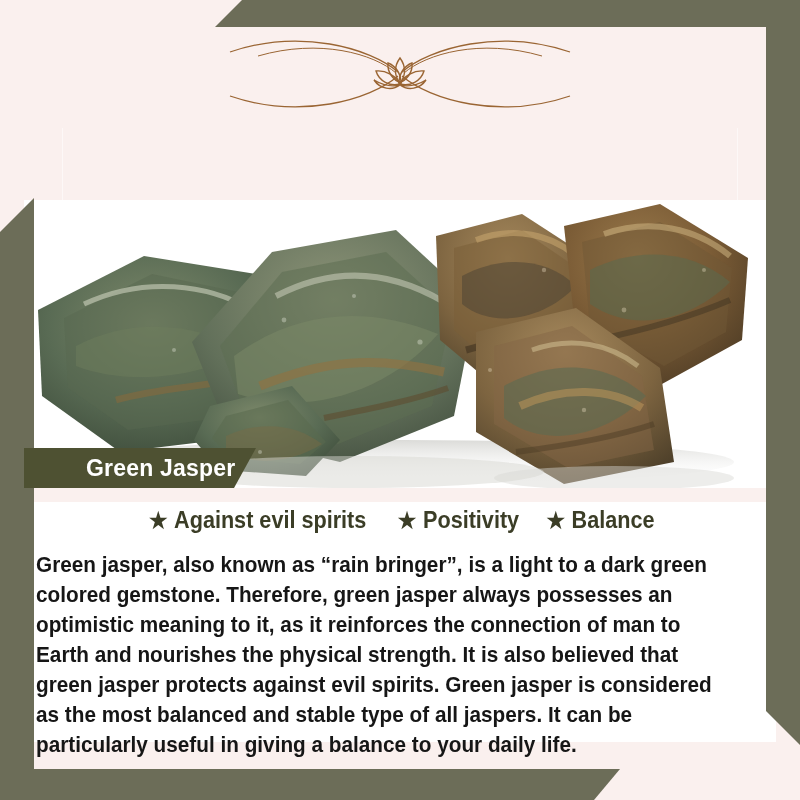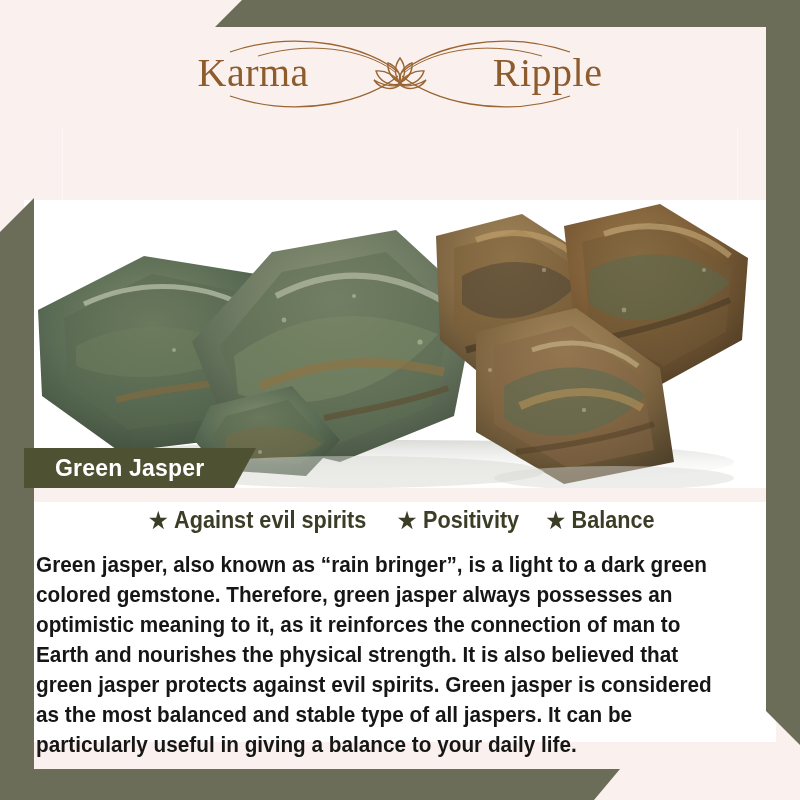--- a/index.html
+++ b/index.html
@@ -89,21 +89,21 @@
     position:absolute;left:24px;top:200px;width:752px;height:288px;
     background:#ffffff;overflow:hidden;z-index:2;
   }
   .photo svg{display:block;width:752px;height:288px;}
 
   
   .name-tag{
     position:absolute;left:24px;top:448px;width:232px;height:40px;
     background:#4e5132;z-index:6;
     clip-path:polygon(0 0, 232px 0, 210px 40px, 0 40px);
-    display:flex;align-items:center;
+    display:flex;align-items:center;padding-left:31px;
   }
   .name-tag span{
     color:#ffffff;font-size:23px;font-weight:bold;
     margin-left:31px;letter-spacing:.2px;
   }
 
   
   .content{
     position:absolute;left:24px;top:488px;width:752px;height:254px;
     background:#ffffff;z-index:2;
@@ -155,24 +155,20 @@
         <g fill="none" stroke="#9a6533" stroke-width="1.4" transform="translate(230,40)">
           <path d="M0 -16 C6 -8 6 2 0 9 C-6 2 -6 -8 0 -16 Z"></path>
           <path d="M-12 -11 C-4 -8 1 0 1 9 C-7 6 -13 -2 -12 -11 Z"></path>
           <path d="M12 -11 C4 -8 -1 0 -1 9 C7 6 13 -2 12 -11 Z"></path>
           <path d="M-24 -3 C-14 -4 -4 2 0 10 C-10 13 -21 7 -24 -3 Z"></path>
           <path d="M24 -3 C14 -4 4 2 0 10 C10 13 21 7 24 -3 Z"></path>
           <path d="M-26 6 C-16 12 -8 13 0 11 C-8 17 -20 15 -26 6 Z"></path>
           <path d="M26 6 C16 12 8 13 0 11 C8 17 20 15 26 6 Z"></path>
         </g>
       </svg>
-      <div class="logo-text">
-        <span class="logo-word left">Karma</span>
-        <span class="logo-word right">Ripple</span>
-      </div>
     </div>
   </div>
 
 
   <div class="photo">
     <svg viewBox="0 0 752 288" preserveAspectRatio="none">
       <defs>
         <radialGradient id="gA" cx="45%" cy="35%" r="75%">
           <stop offset="0%" stop-color="#7e8a6b"></stop>
           <stop offset="55%" stop-color="#596b54"></stop>

